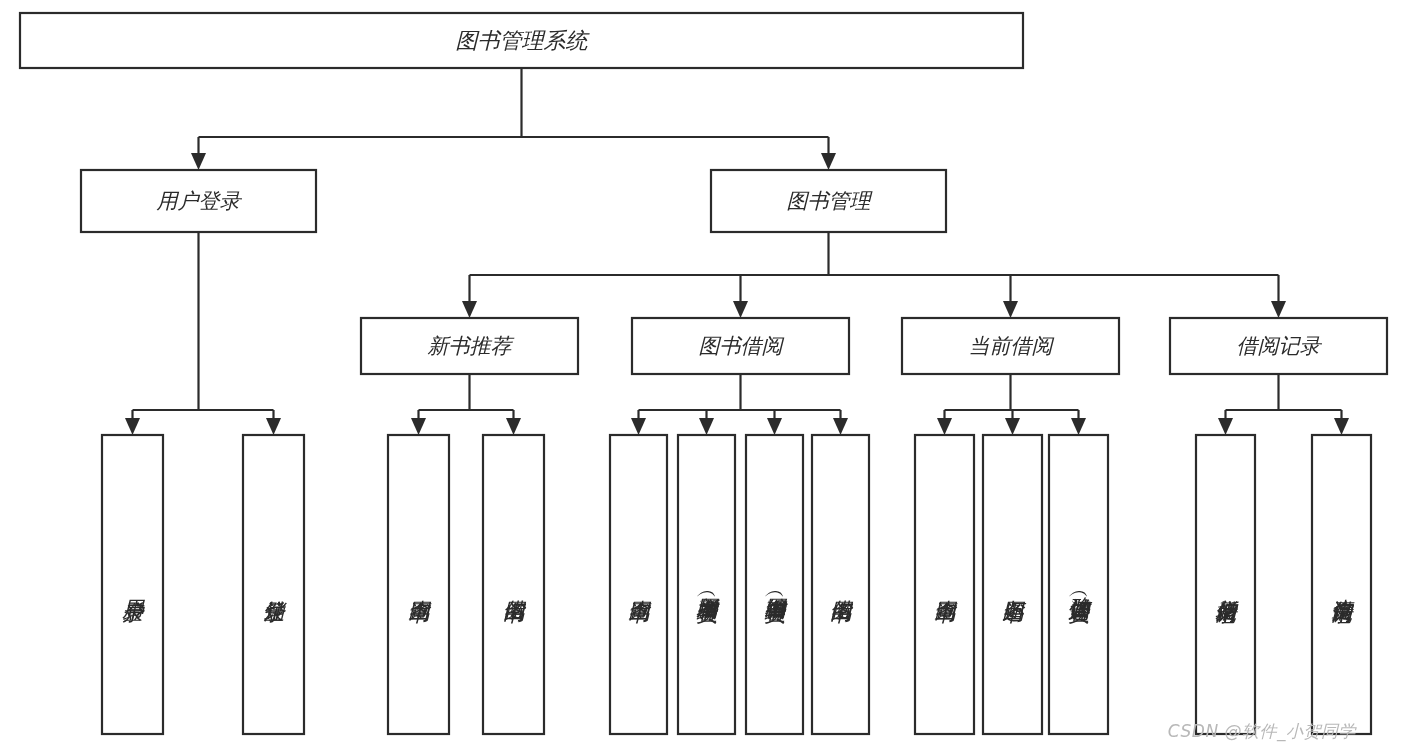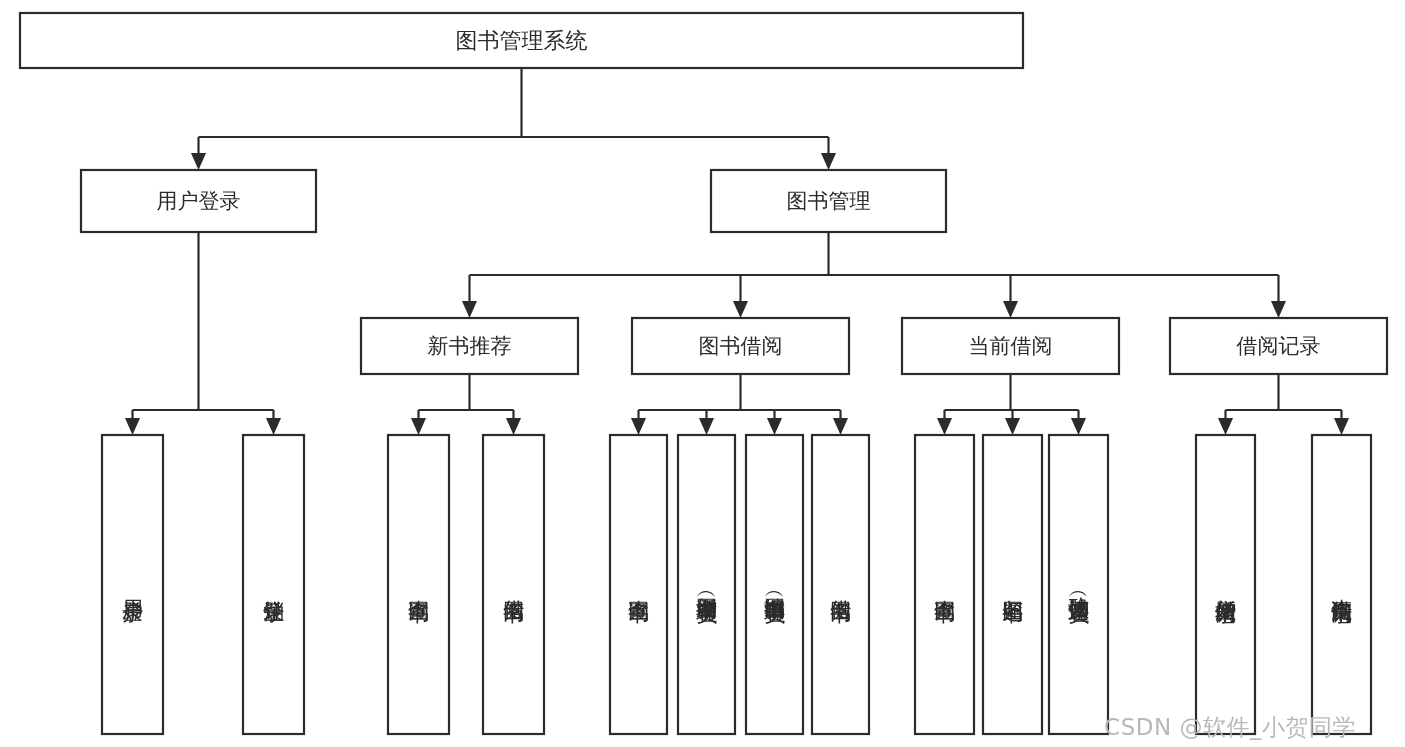--- a/index.html
+++ b/index.html
@@ -12,20 +12,21 @@
     height: 747px;
     font-family: "DejaVu Sans", "Liberation Sans", sans-serif;
     overflow: hidden;
     position: relative;
   }
   #diagram-root {
     position: relative;
     width: 1364px;
     height: 747px;
     background: #ffffff;
+    font-style: italic;
   }
   svg.diagram {
     position: absolute;
     top: 0;
     left: 0;
     width: 1405px;
     height: 747px;
     display: block;
   }
   .node-box {
@@ -73,21 +74,21 @@
     letter-spacing: 1px;
     color: #2b2b2b;
     white-space: nowrap;
     text-align: center;
   }
   .watermark {
     position: absolute;
     right: 8px;
     bottom: 4px;
     font-family: "DejaVu Sans", "Liberation Sans", sans-serif;
-    font-size: 23px;
+    font-size: 17px;
     color: #b8b8b8;
     letter-spacing: 0.5px;
     white-space: nowrap;
     pointer-events: none;
   }
 </style>
 </head>
 <body>
 
 <div id="diagram-root">

